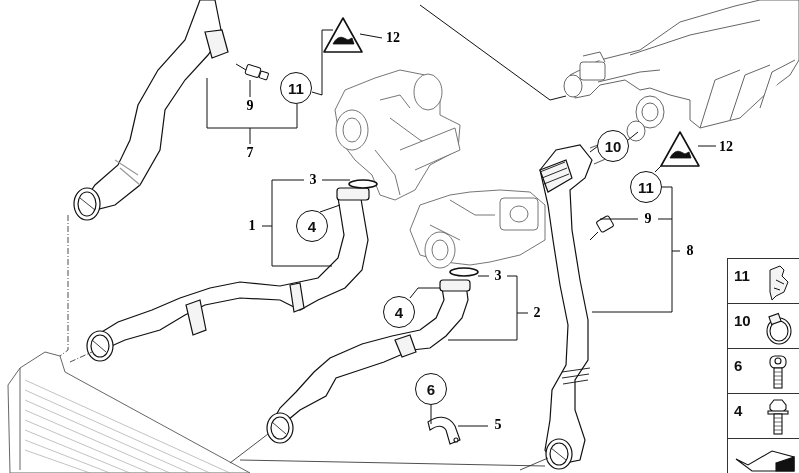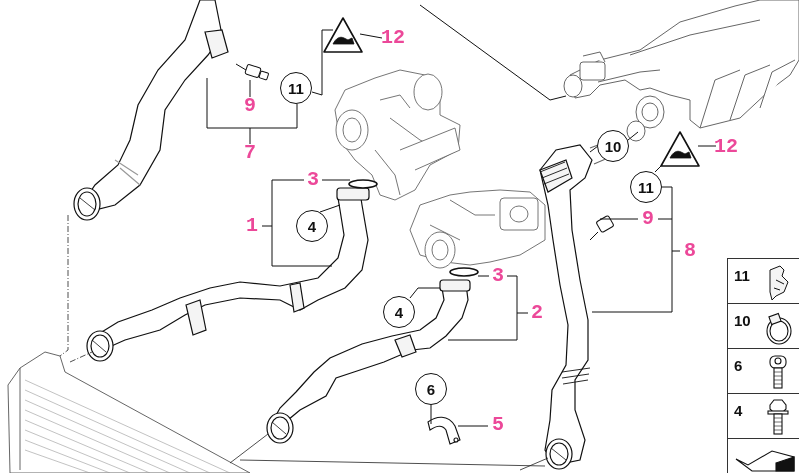--- a/index.html
+++ b/index.html
@@ -1,18 +1,18 @@
 <!DOCTYPE html>
 <html><head>
 <meta charset="utf-8">
 <style>
   html, body { margin: 0; padding: 0; background: #ffffff; }
   body { width: 799px; height: 473px; position: relative; overflow: hidden; font-family: "Liberation Sans", sans-serif; }
   #canvas { position: absolute; left: 0; top: 0; width: 799px; height: 473px; }
-  .lbl { position: absolute; font-family: Liberation Mono, monospace; font-weight: bold; font-size: 20px; color: #ec4899; line-height: 1; transform: translate(-50%, -50%); white-space: nowrap; }
+  .lbl { position: absolute; font-family: Liberation Serif, serif; font-weight: bold; font-size: 14px; color: #000000; line-height: 1; transform: translate(-50%, -50%); white-space: nowrap; }
   .circ { position: absolute; width: 30px; height: 30px; border: 1.6px solid #111; border-radius: 50%; background: #fff; transform: translate(-50%, -50%); display: flex; align-items: center; justify-content: center; font-weight: bold; font-size: 15px; color: #111; font-family: "Liberation Sans", sans-serif; }
   .legend { position: absolute; left: 727px; top: 258px; width: 72px; }
   .legend-cell { position: relative; height: 45px; border-top: 1px solid #333; border-left: 1px solid #333; box-sizing: border-box; }
   .legend-cell .num { position: absolute; left: 6px; top: 8px; font-weight: bold; font-size: 15px; color: #111; font-family: "Liberation Sans", sans-serif; }
   .legend-cell svg { position: absolute; left: 34px; top: 3px; }
 </style>
 </head>
 <body>
 
 <svg id="canvas" width="799" height="473" viewBox="0 0 799 473" xmlns="http://www.w3.org/2000/svg" fill="none" stroke="#111" stroke-width="1.2">

